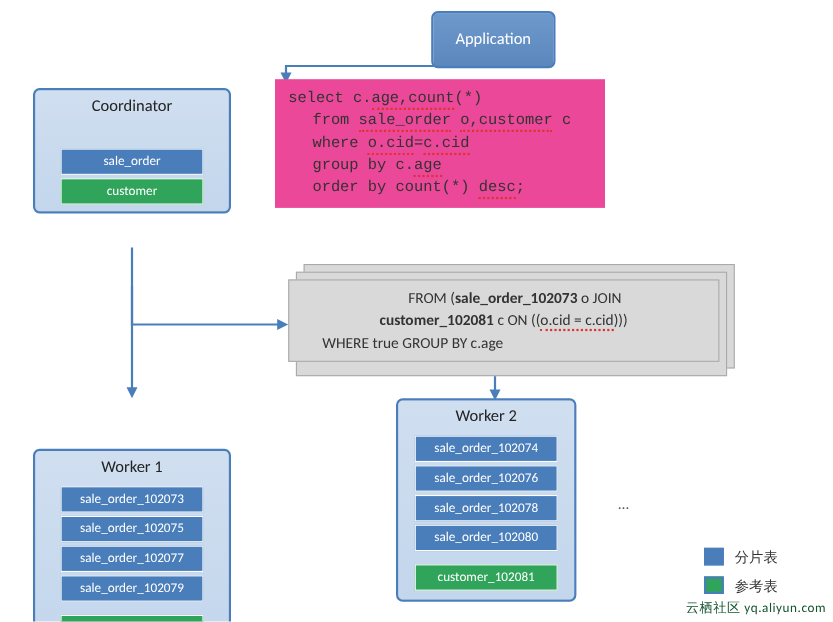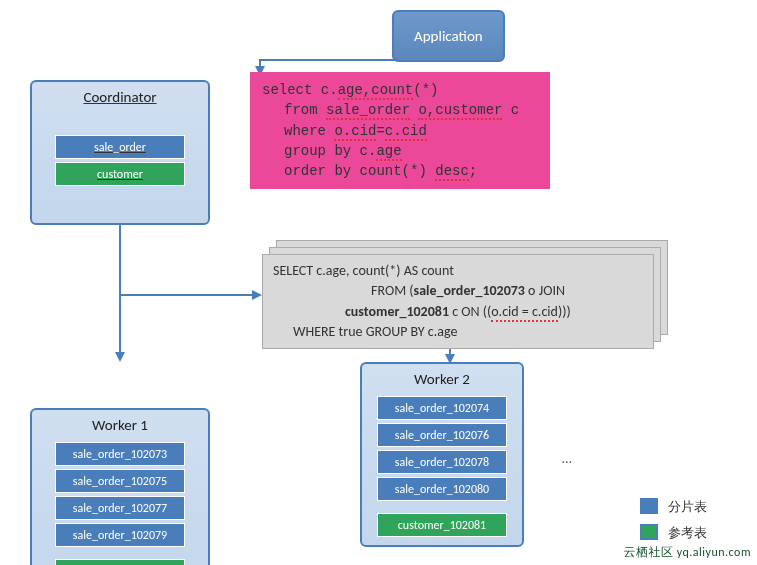--- a/index.html
+++ b/index.html
@@ -137,32 +137,31 @@
 </div>
 
 <div class="sql-box1" style="left:250px; top:72px; width:300px;">
   <div><span>select c.</span><span class="underline-red">age,count</span><span>(*)</span></div>
   <div style="padding-left:22px;"><span>from </span><span class="underline-red">sale_order</span><span> </span><span class="underline-red">o,customer</span><span> c</span></div>
   <div style="padding-left:22px;"><span>where </span><span class="underline-red">o.cid</span><span>=</span><span class="underline-red">c.cid</span></div>
   <div style="padding-left:22px;"><span>group by c.</span><span class="underline-red">age</span></div>
   <div style="padding-left:22px;"><span>order by count(*) </span><span class="underline-red">desc</span><span>;</span></div>
 </div>
 
-<div class="node-box" style="left:30px; top:80px; width:180px; height:145px;text-decoration:underline;">
+<div class="node-box" style="left:30px; top:80px; width:180px; height:114px;">
   <div class="node-title">Coordinator</div>
   <div style="height:18px"></div>
   <div class="btn-blue">sale_order</div>
   <div class="btn-green">customer</div>
 </div>
 
 <div class="sql-stack" style="left:262px; top:240px; width:392px; height:95px;">
   <div class="layer" style="left:14px; top:0px;"></div>
   <div class="layer" style="left:7px; top:7px;"></div>
   <div class="front" style="left:0px; top:14px;">
-    <div>SELECT c.age, count(*) AS count</div>
     <div style="padding-left:20px;text-align:center;"><span>FROM (</span><b>sale_order_102073</b><span> o JOIN</span></div>
     <div style="padding-left:72px;"><b>customer_102081</b><span> c ON ((</span><span class="underline-red">o.cid = c.cid</span><span>)))</span></div>
     <div style="padding-left:20px;">WHERE true GROUP BY c.age</div>
   </div>
 </div>
 
 <div class="node-box" style="left:30px; top:362px; width:180px; height:185px;margin-top:46px;">
   <div class="node-title">Worker 1</div>
   <div class="btn-blue">sale_order_102073</div>
   <div class="btn-blue">sale_order_102075</div>

